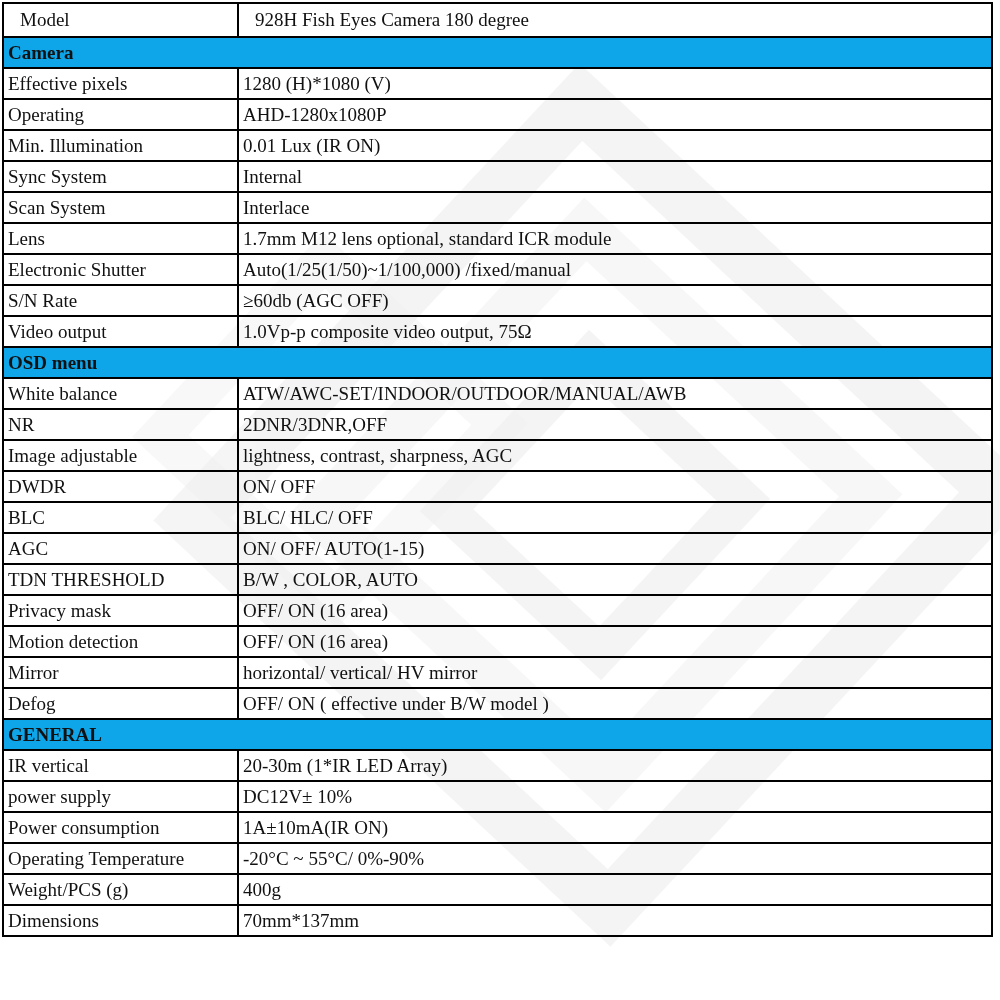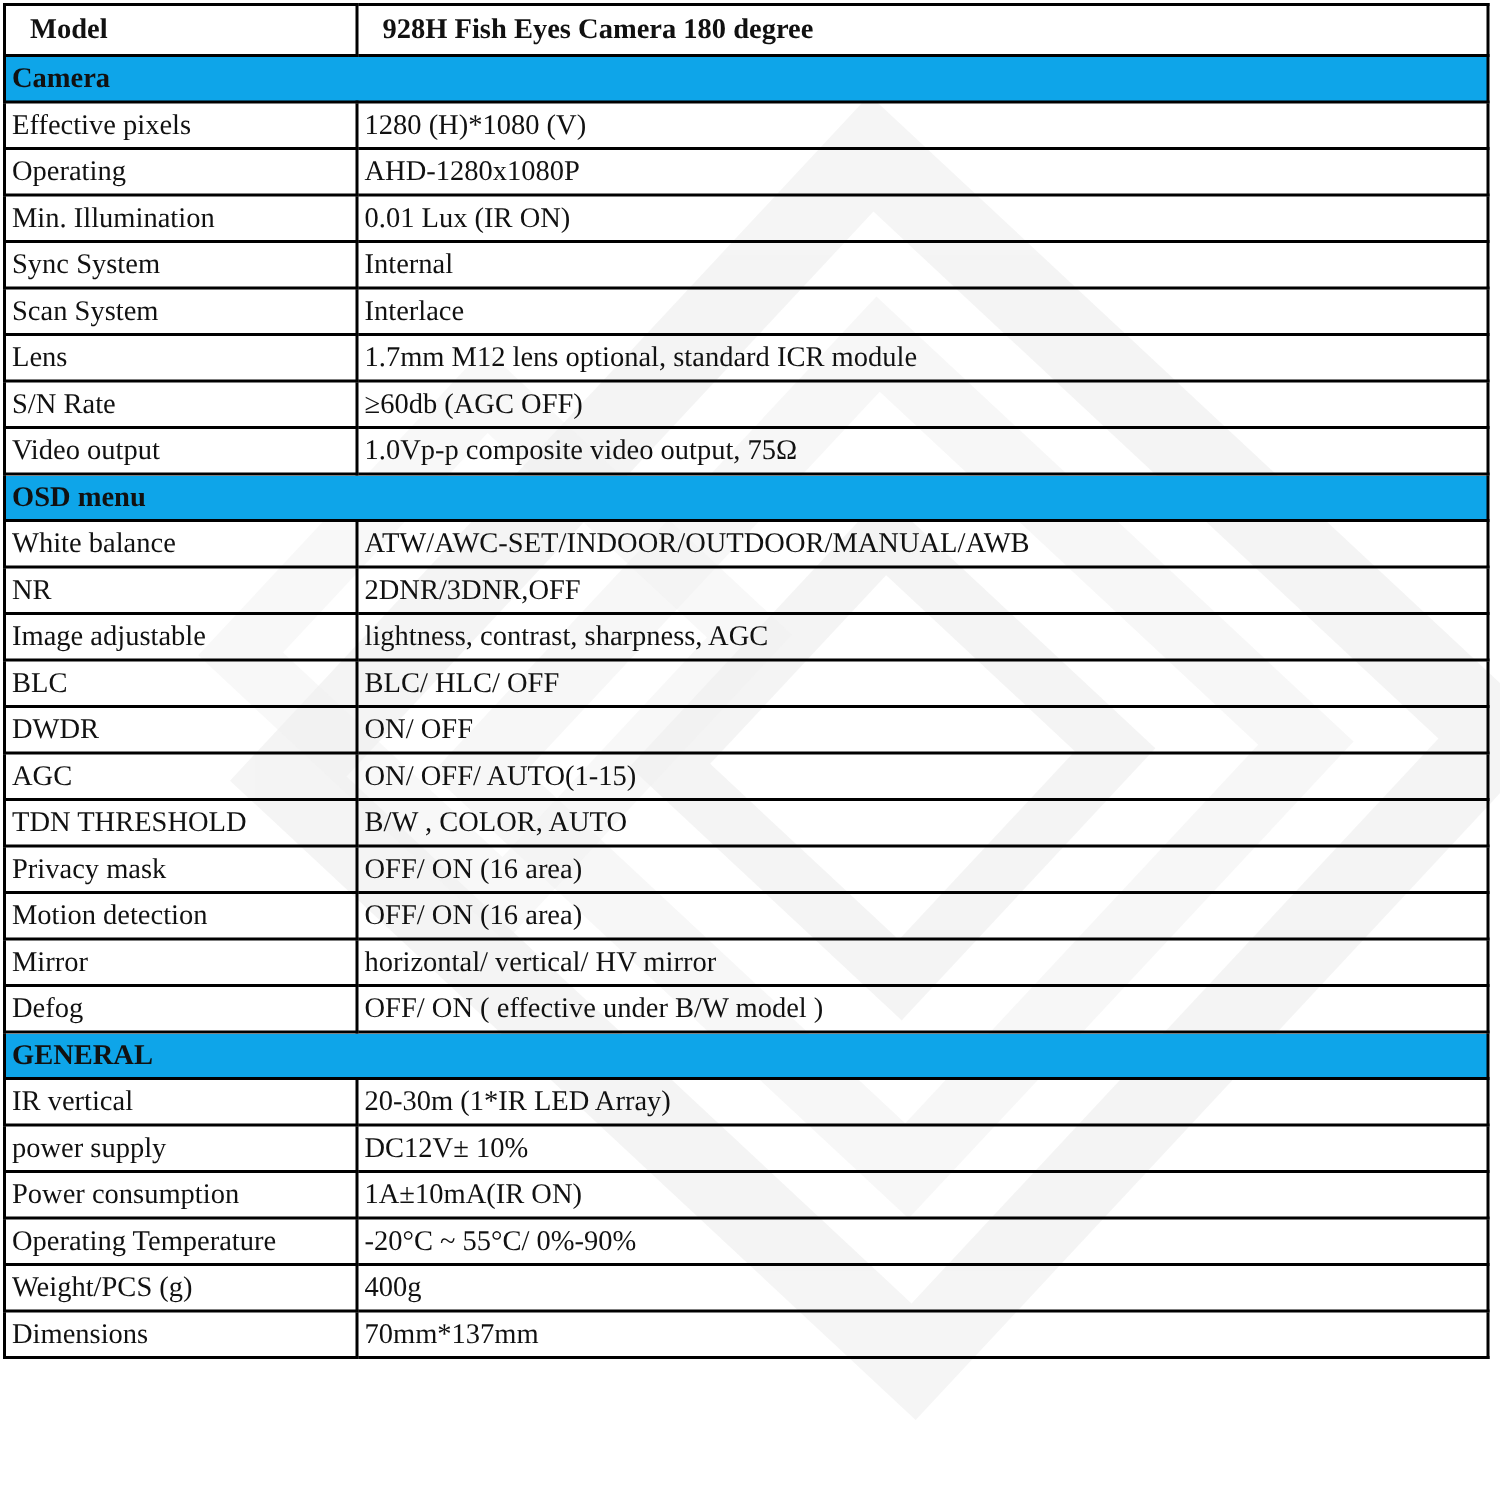--- a/index.html
+++ b/index.html
@@ -40,21 +40,21 @@
     font-size: 19px;
     color: #111111;
     height: 27px;
     line-height: 1.15;
     vertical-align: middle;
     white-space: nowrap;
     overflow: hidden;
     background: transparent;
   }
   tr.model-row td {
-    font-weight: bold;
+    font-weight: normal;
     height: 30px;
     padding-left: 16px;
   }
   tr.section-row td {
     background: #0ea5e9;
     font-weight: bold;
   }
 </style>
 </head>
 <body>
@@ -103,20 +103,24 @@
         </tr>
         <tr>
           <td>Scan System</td>
           <td>Interlace</td>
         </tr>
         <tr>
           <td>Lens</td>
           <td>1.7mm M12 lens optional, standard ICR module</td>
         </tr>
         <tr>
+          <td>Electronic Shutter</td>
+          <td>Auto(1/25(1/50)~1/100,000) /fixed/manual</td>
+        </tr>
+        <tr>
           <td>S/N Rate</td>
           <td>≥60db (AGC OFF)</td>
         </tr>
         <tr>
           <td>Video output</td>
           <td>1.0Vp-p composite video output, 75Ω</td>
         </tr>
         <tr class="section-row">
           <td colspan="2">OSD menu</td>
         </tr>
@@ -126,28 +130,28 @@
         </tr>
         <tr>
           <td>NR</td>
           <td>2DNR/3DNR,OFF</td>
         </tr>
         <tr>
           <td>Image adjustable</td>
           <td>lightness, contrast, sharpness, AGC</td>
         </tr>
         <tr>
+          <td>DWDR</td>
+          <td>ON/ OFF</td>
+        </tr>
+        <tr>
           <td>BLC</td>
           <td>BLC/ HLC/ OFF</td>
         </tr>
         <tr>
-          <td>DWDR</td>
-          <td>ON/ OFF</td>
-        </tr>
-        <tr>
           <td>AGC</td>
           <td>ON/ OFF/ AUTO(1-15)</td>
         </tr>
         <tr>
           <td>TDN THRESHOLD</td>
           <td>B/W , COLOR, AUTO</td>
         </tr>
         <tr>
           <td>Privacy mask</td>
           <td>OFF/ ON (16 area)</td>

